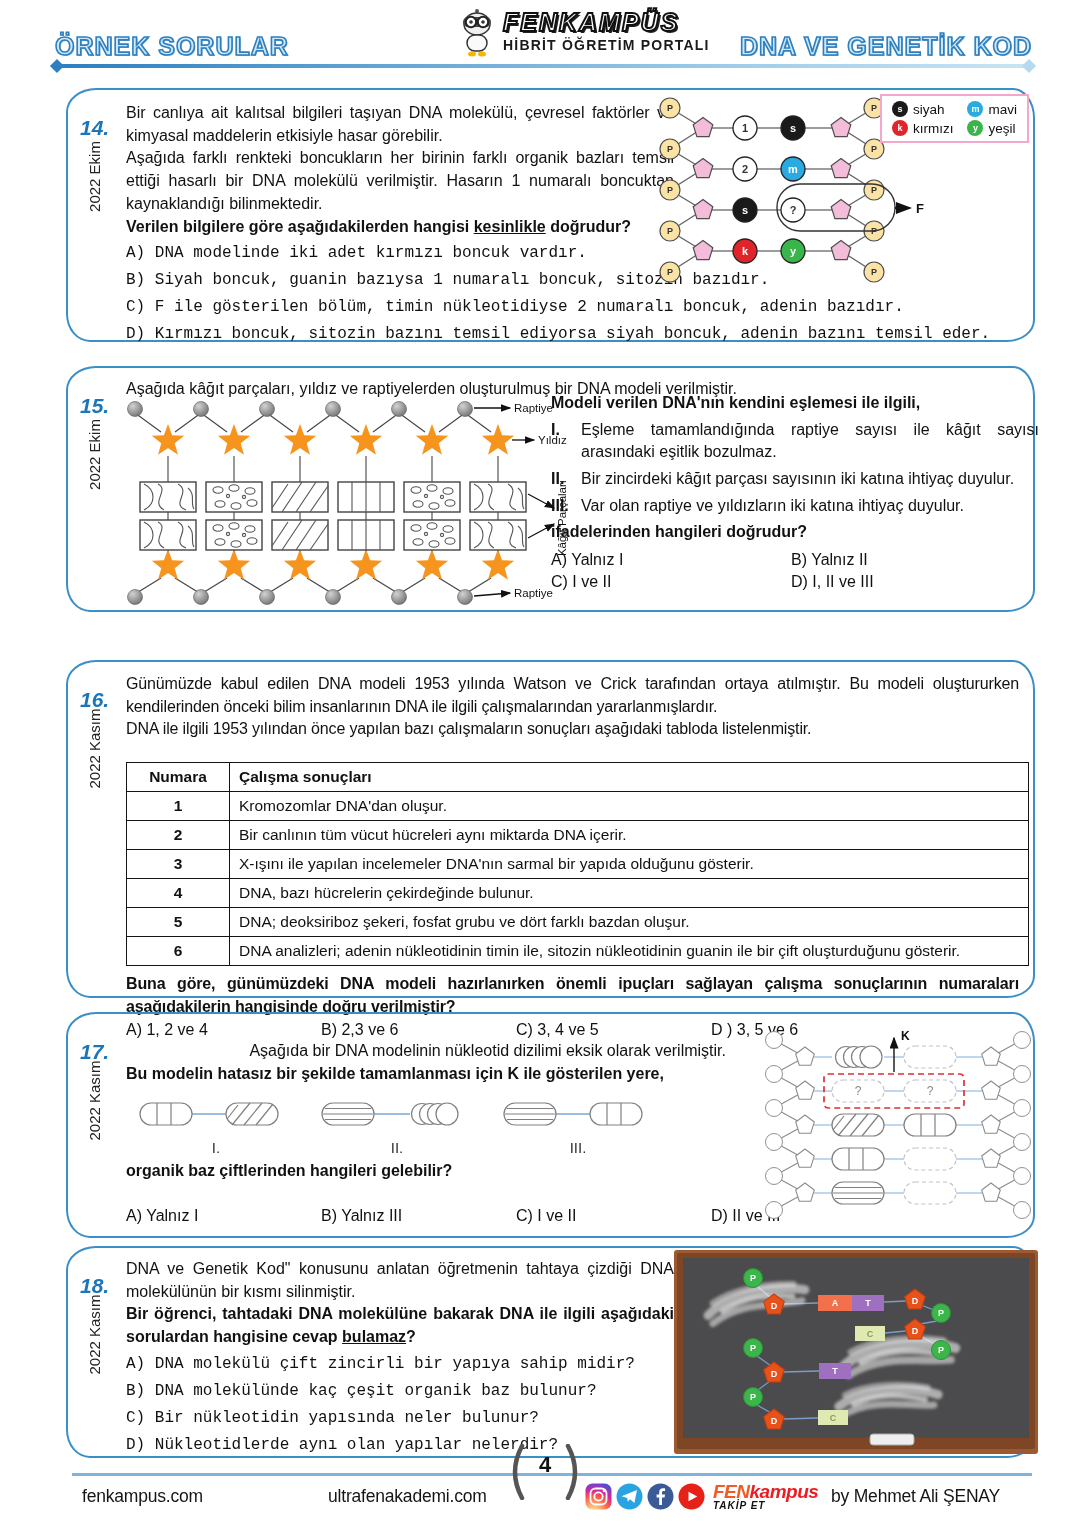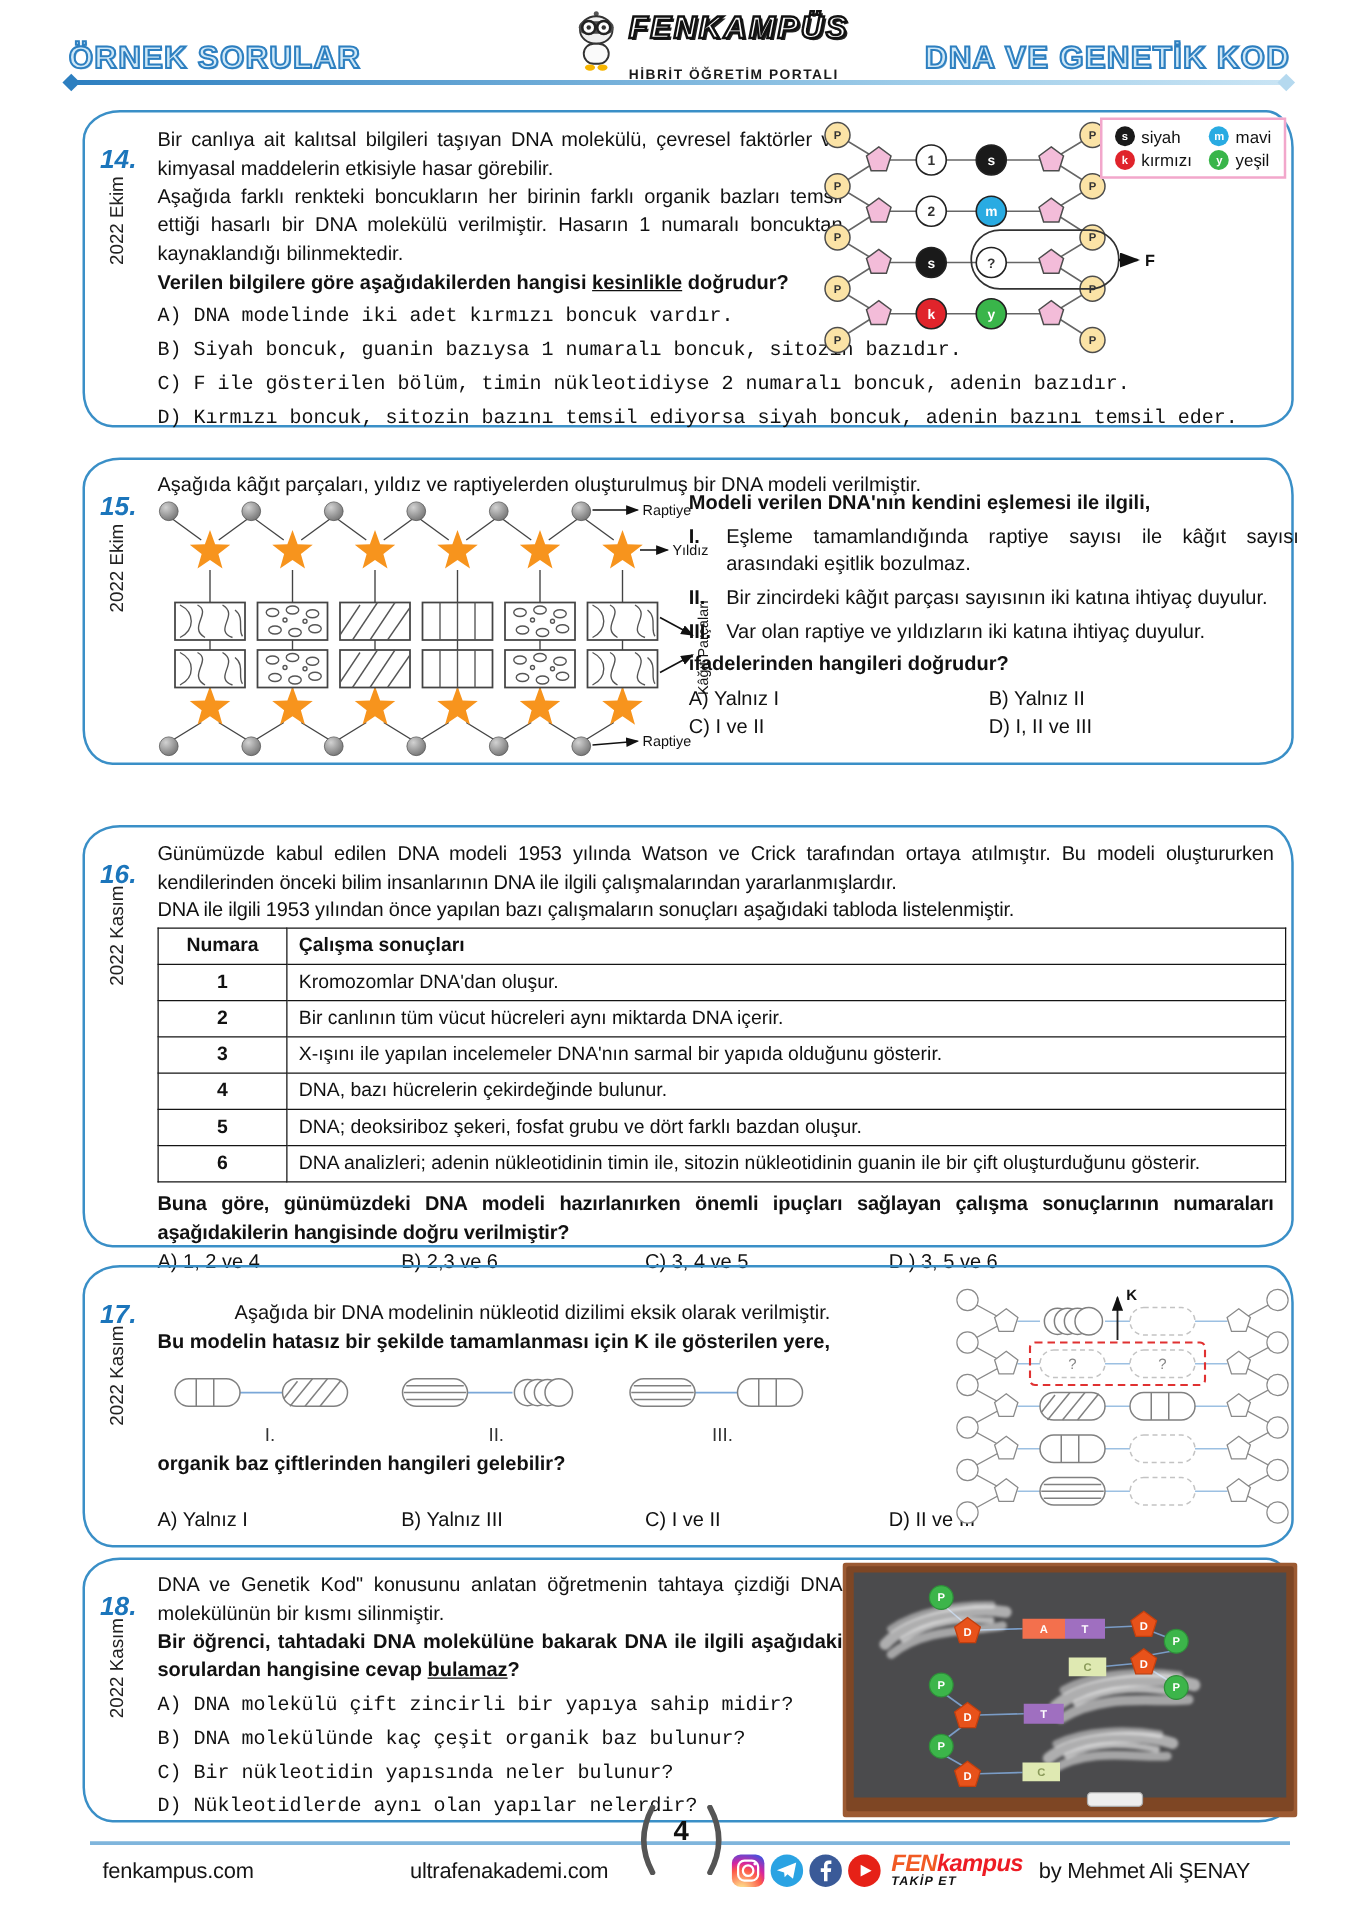--- a/index.html
+++ b/index.html
@@ -9,21 +9,21 @@
   
   .hdr-title{position:absolute;font-weight:bold;font-size:25px;
     color:#cfe8f7;-webkit-text-stroke:1.6px #2d7fc0;letter-spacing:1px;
     text-shadow:1px 1px 0 #7fb5dc;}
   #hdr-left{left:55px;top:32px;}
   #hdr-right{right:48px;top:32px;}
   #brand-wrap{position:absolute;left:455px;top:8px;display:flex;align-items:flex-start;}
   #brand-text{margin-left:4px;}
   #brand-name{font-weight:bold;font-style:italic;font-size:25px;color:#fff;
     -webkit-text-stroke:2px #111;letter-spacing:2px;text-shadow:2px 2px 0 #222;}
-  #brand-sub{font-size:11px;font-weight:bold;letter-spacing:1.2px;color:#1a1a1a;margin-top:17px;}
+  #brand-sub{font-size:14px;font-weight:bold;letter-spacing:1.2px;color:#1a1a1a;margin-top:0;}
   #hdr-rule{position:absolute;left:58px;right:52px;top:64px;height:4px;
     background:linear-gradient(90deg,#2d7fc0,#9fcde9 70%,#c9e4f4);}
   #hdr-rule::before,#hdr-rule::after{content:"";position:absolute;top:-3px;width:10px;height:10px;
     transform:rotate(45deg);}
   #hdr-rule::before{left:-6px;background:#2d7fc0;}
   #hdr-rule::after{right:-6px;background:#b5d9ef;}
 
   
   .qbox{position:absolute;left:66px;width:969px;border:2.2px solid #3a8fc7;
     border-radius:30px 22px 28px 24px / 24px 30px 22px 28px;box-sizing:border-box;}
@@ -52,21 +52,21 @@
 
   
   #q15-right{position:absolute;left:425px;top:24px;width:488px;}
   #q15-svg{position:absolute;left:-6px;top:28px;}
   .q15-item{display:flex;font-size:16px;line-height:1.42;margin-top:4px;text-align:justify;}
   .q15-item .rn{font-weight:bold;flex:0 0 30px;}
   .q15-opts{display:grid;grid-template-columns:240px auto;font-size:16px;margin-top:8px;row-gap:4px;}
 
   
   .cond{letter-spacing:-0.15px;}
-  #q16-table{border-collapse:collapse;margin-top:1px;width:903px;font-size:15.5px;}
+  #q16-table{border-collapse:collapse;margin-top:21px;width:903px;font-size:15.5px;}
   #q16-table th,#q16-table td{border:1.7px solid #141414;padding:2px 9px;height:24px;}
   #q16-table th{font-weight:bold;text-align:left;}
   #q16-table td.num,#q16-table th.num{width:84px;text-align:center;font-weight:bold;}
 
   
   #q17-model{position:absolute;left:632px;top:14px;}
   #q17-pills{margin:8px 0 0 2px;}
   .q17-labels{display:flex;font-size:15px;color:#333;margin-top:0px;}
   .q17-labels span{display:inline-block;text-align:center;}
 
@@ -493,21 +493,21 @@
         <span>D ) 3, 5 ve 6</span>
       </div>
     </div>
   </div>
 
   <div class="qbox" style="top:1012px;height:226px;">
     <div class="qnum">17.</div>
     <div class="qdate">2022 Kasım</div>
     <div class="qcontent" style="padding-top:26px;">
       <div style="width:600px;">
-        <p class="p" style="text-align:center;">Aşağıda bir DNA modelinin nükleotid dizilimi eksik olarak verilmiştir.</p>
+        <p class="p" style="text-align:right;">Aşağıda bir DNA modelinin nükleotid dizilimi eksik olarak verilmiştir.</p>
         <p class="p b" style="text-align:left;">Bu modelin hatasız bir şekilde tamamlanması için K ile gösterilen yere,</p>
       </div>
 
       <svg id="q17-pills" width="560" height="42" viewBox="0 0 560 42">
         <line x1="62" y1="21" x2="100" y2="21" stroke="#7aa7d8" stroke-width="1.4"></line>
         <use href="#pill-v" transform="translate(38,21)"></use>
           <use href="#pill-d" transform="translate(124,21)"></use>
         <line x1="244" y1="21" x2="282" y2="21" stroke="#7aa7d8" stroke-width="1.4"></line>
         <use href="#pill-h" transform="translate(220,21)"></use>
           <use href="#pill-o" transform="translate(306,21)"></use>

